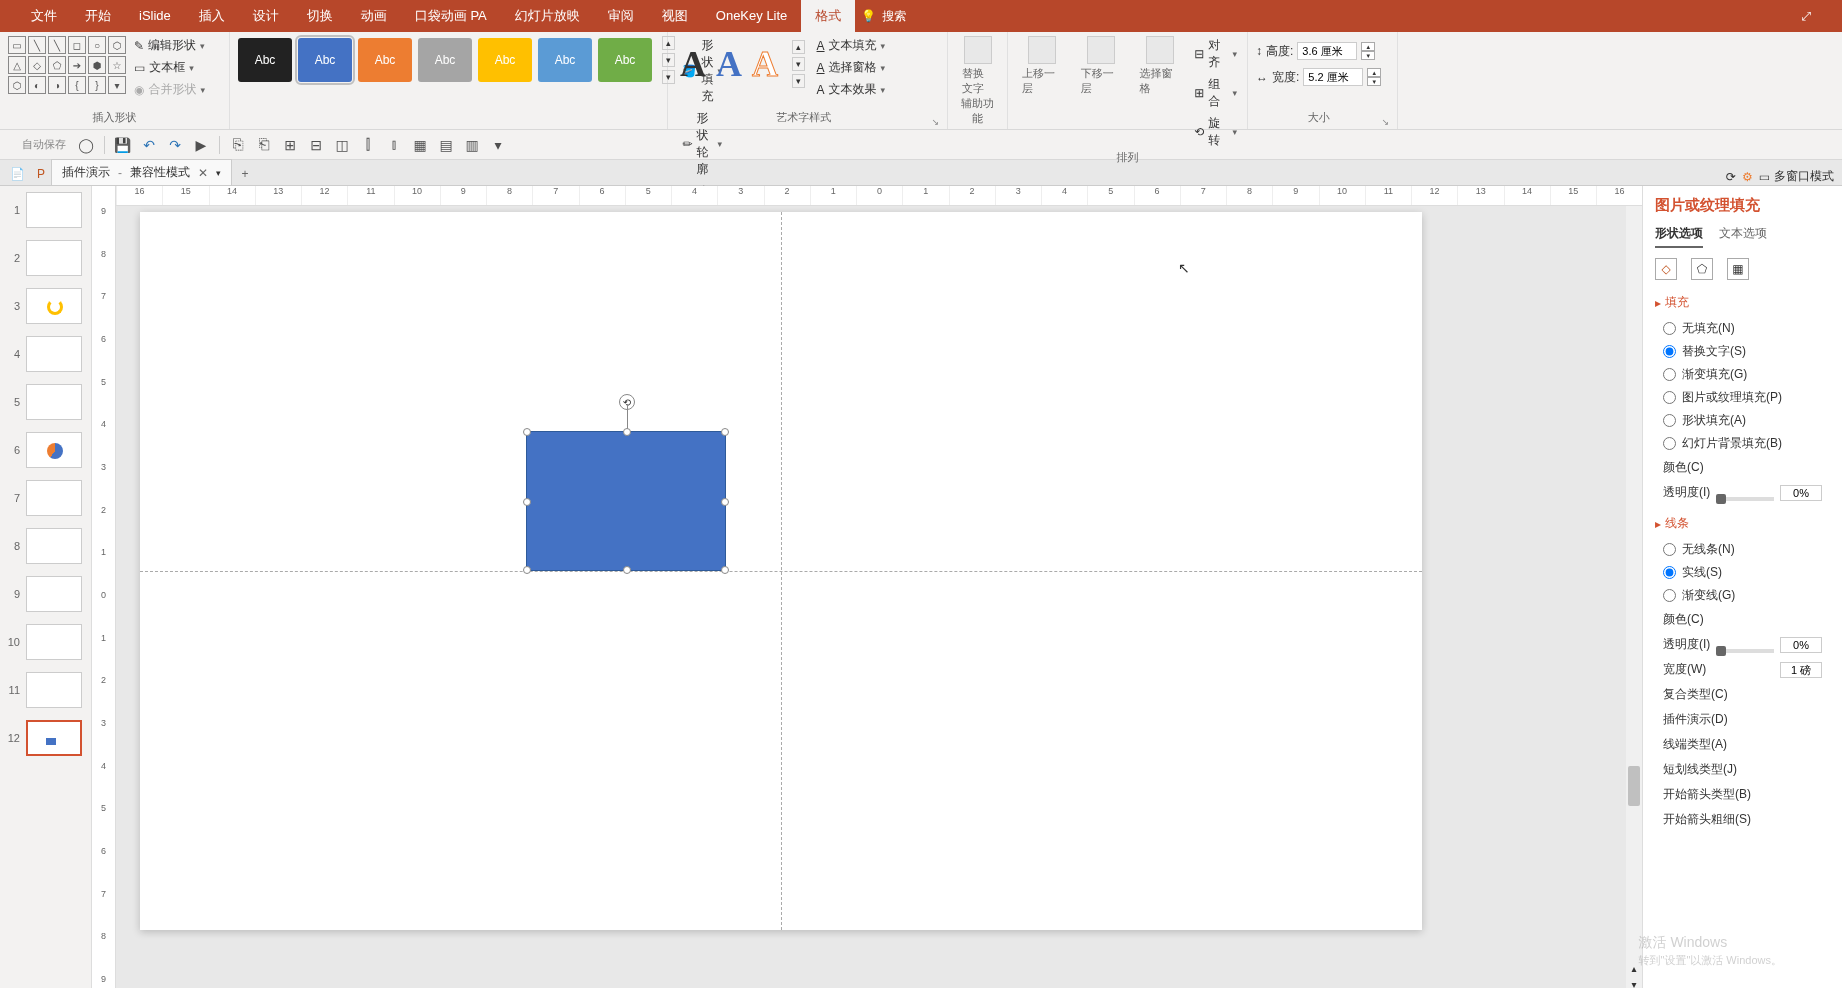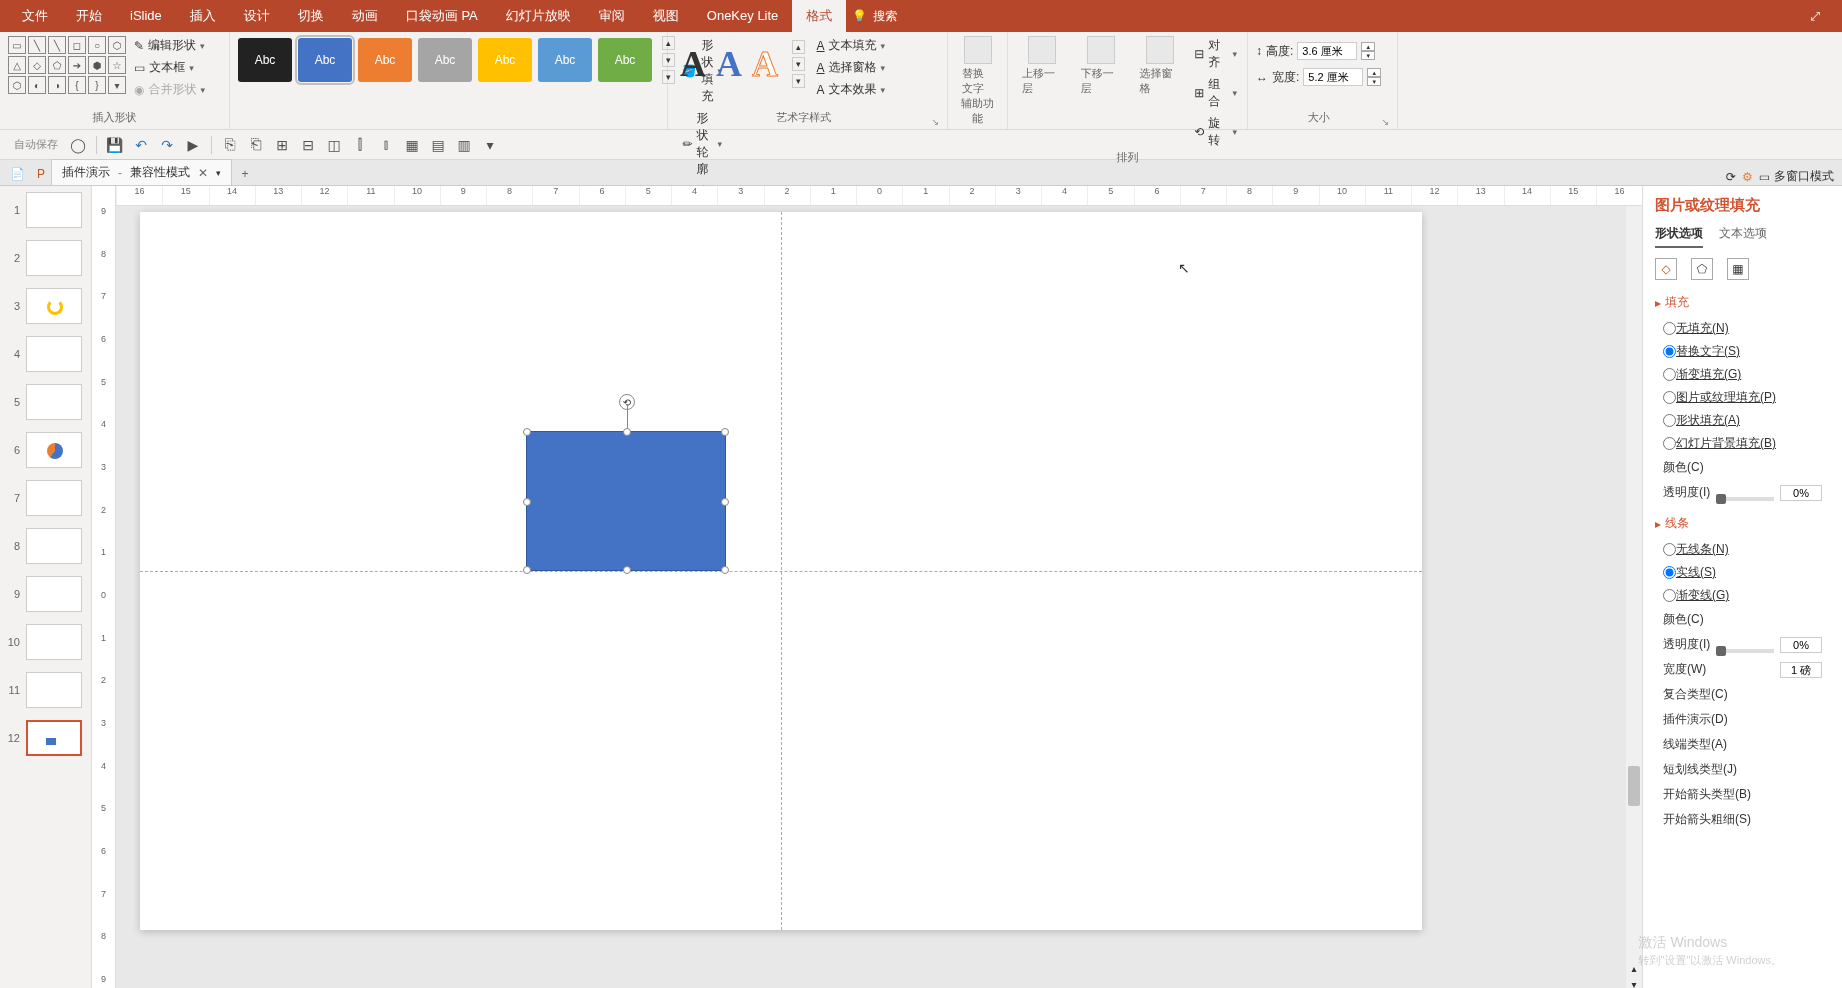--- a/index.html
+++ b/index.html
@@ -1,19 +1,19 @@
 <!DOCTYPE html>
 <html><head>
 <meta charset="utf-8">
 <style>
 * { margin: 0; padding: 0; box-sizing: border-box; font-family: "Microsoft YaHei", "Segoe UI", sans-serif; }
 body { background: #f3f2f1; font-size: 12px; color: #333; overflow: hidden; width: 1842px; height: 988px; }
 
 
-.title-bar { background: #b7472a; height: 32px; display: flex; align-items: center; padding: 0 8px; }
+.title-bar { background: #b7472a; height: 32px; display: flex; align-items: center; padding: 0 17px; }
 .tab { padding: 0 14px; height: 32px; line-height: 32px; color: #fff; cursor: pointer; font-size: 13px; }
 .tab.active { background: #f3f2f1; color: #b7472a; }
 .search-area { display: flex; align-items: center; color: #fff; }
 .search-area .bulb { margin: 0 6px; }
 .win-controls { margin-left: auto; color:#fff; padding-right:14px; display:flex; gap:18px; }
 
 
 .ribbon { background: #f3f2f1; height: 98px; display: flex; border-bottom: 1px solid #d8d8d8; }
 .ribbon-group { border-right: 1px solid #e0e0e0; display: flex; flex-direction: column; padding: 4px 8px 2px 8px; }
 .ribbon-group-label { text-align: center; font-size: 11px; color: #666; margin-top: auto; padding-bottom: 2px; }
@@ -29,21 +29,21 @@
 .wordart-gallery { display: flex; gap: 10px; align-items: center; padding: 4px; }
 .wa { font-size: 36px; font-weight: bold; font-family: "Times New Roman", serif; }
 .arrange-item { display:flex; flex-direction:column; align-items:center; gap:2px; font-size:11px; color:#666; padding:0 6px;}
 .arrange-item .ico { width:28px; height:28px; background:#e8e8e8; border:1px solid #ccc;}
 .size-row { display:flex; align-items:center; gap:4px; }
 .size-row input { width:60px; font-size:11px; border:1px solid #ccc; padding:2px 4px;}
 .spinner { display:flex; flex-direction:column; }
 .spinner span{ width:14px; height:9px; border:1px solid #aaa; font-size:7px; text-align:center; line-height:7px; background:#fff;}
 
 
-.qat { height: 30px; background: #f3f2f1; border-bottom: 1px solid #d8d8d8; display: flex; align-items: center; padding: 0 8px; gap: 2px; }
+.qat { height: 30px; background: #f3f2f1; border-bottom: 1px solid #d8d8d8; display: flex; align-items: center; padding: 0 16px; gap: 2px; }
 .qat .btn { width: 24px; height: 24px; display: flex; align-items: center; justify-content: center; color: #505050; font-size: 14px; }
 .qat .lbl { font-size:11px; color:#888; padding:0 6px;}
 .qat .sep { width:1px; height:18px; background:#ccc; margin:0 4px;}
 
 
 .doc-tabs { height: 26px; background: #e8e8e8; display: flex; align-items: flex-end; border-bottom: 1px solid #ccc; padding-left:4px;}
 .doc-tab { background: #f9f9f9; border: 1px solid #ccc; border-bottom: none; padding: 4px 10px; font-size: 12px; display: flex; gap: 8px; align-items: center;}
 .doc-tab .close { color:#666; }
 .doc-add { padding: 4px 10px; color:#666;}
 .doc-right { margin-left:auto; display:flex; gap:6px; padding-right:8px; align-items:center; font-size:12px;}
@@ -74,21 +74,21 @@
 .format-pane { width: 200px; background: #fff; border-left: 1px solid #ddd; padding: 10px 12px; overflow-y:auto; }
 .fp-title { color: #d35230; font-size: 15px; font-weight: 600; margin-bottom: 10px; }
 .fp-tabs { display: flex; gap: 16px; font-size: 12px; margin-bottom: 10px; }
 .fp-tab.active { color:#333; font-weight:600; border-bottom:2px solid #666; padding-bottom:4px;}
 .fp-tab { color:#666; padding-bottom:4px;}
 .fp-icons { display:flex; gap:14px; margin-bottom:14px;}
 .fp-icon { width:22px; height:22px; border:1px solid #aaa; display:flex; align-items:center; justify-content:center;}
 .fp-icon.active { color:#c05621;}
 .fp-section { margin-bottom:10px;}
 .fp-sec-title { color:#d35230; font-size:12px; display:flex; align-items:center; gap:4px; margin-bottom:6px;}
-.fp-radio-row { display:flex; align-items:center; padding:3px 8px; font-size:12px;text-decoration:underline;}
+.fp-radio-row { display:flex; align-items:center; gap:6px; padding:3px 8px; font-size:12px;}
 .fp-radio-row input{ }
 .fp-prop-row { display:flex; align-items:flex-end; justify-content:space-between; padding:4px 8px; font-size:12px;}
 .fp-prop-row input[type=text]{ width:42px; border:1px solid #ccc; padding:1px 3px; font-size:11px; text-align:center;}
 .slider{ flex:1; margin:0 6px; height:4px; background:#ddd; position:relative;}
 .slider .sthumb{ position:absolute; left:0; top:-3px; width:10px; height:10px; background:#666; border-radius:2px;}
 
 
 .watermark{ position:absolute; right:60px; bottom:20px; color:rgba(120,120,120,0.35); font-size:14px; text-align:left; line-height:1.4; pointer-events:none;}
 .drop::after{ content:" ▾"; font-size:9px; color:#666;}
 .dlg-launch{ font-size:9px; color:#888; align-self:flex-end;}

